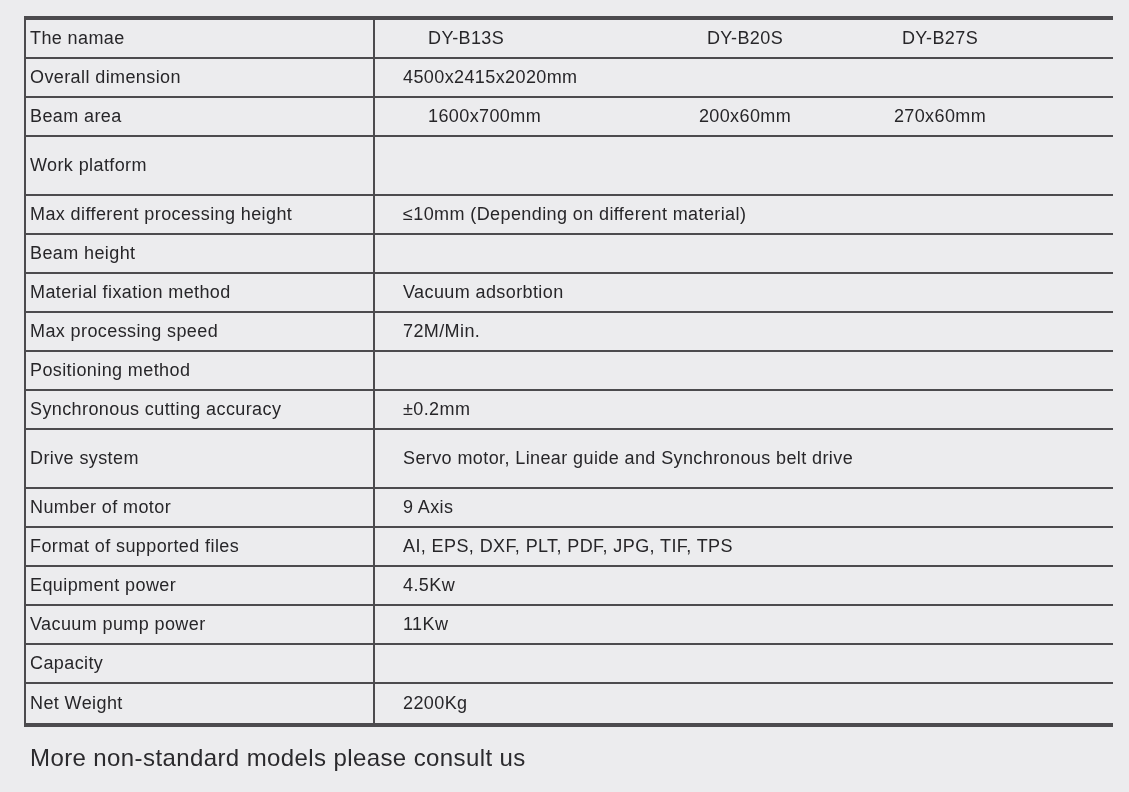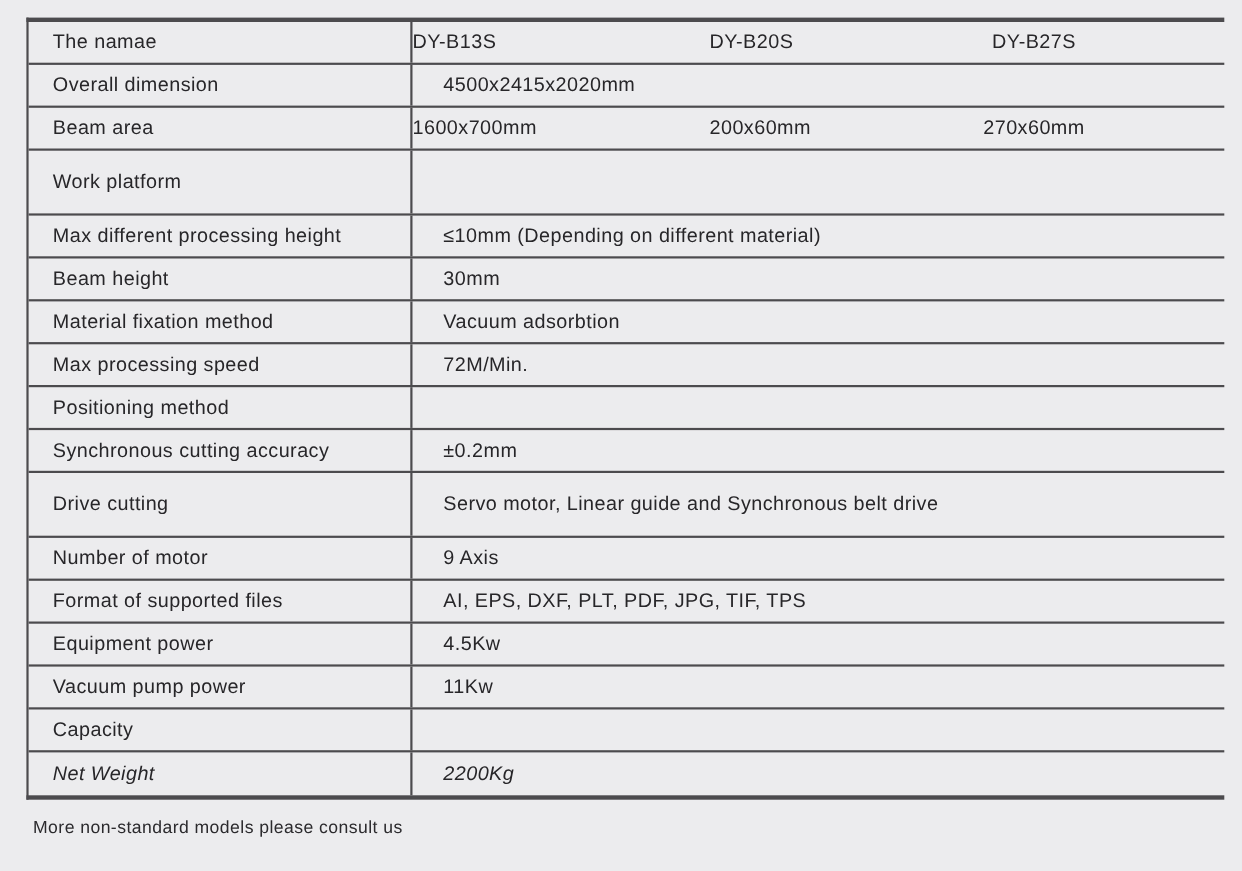--- a/index.html
+++ b/index.html
@@ -20,46 +20,46 @@
     border-left: 2px solid #4c4b4e;
     background: #ececee;
   }
   .row {
     display: flex;
     height: 39px;
     border-bottom: 2px solid #4c4b4e;
     align-items: stretch;
   }
   .row.tall { height: 59px; }
-  .row:last-child { border-bottom: none; font-style: italic; }
+  .row:last-child { border-bottom: none; }
   .label-cell {
     flex: 0 0 349px;
     border-right: 2px solid #4c4b4e;
     display: flex;
     align-items: center;
-    padding-left: 22px;
+    padding-left: 4px;
     font-size: 18px;
     letter-spacing: 0.4px;
   }
   .values {
     flex: 1;
     display: flex;
     align-items: center;
     font-size: 18px;
     letter-spacing: 0.4px;
   }
   .vcell { white-space: nowrap; }
   .vspan  { padding-left: 28px; }
-  .vcol-a { width: 270px; }
-  .vcol-b { width: 200px; text-align: left; }
+  .vcol-a { width: 270px; padding-left: 53px; }
+  .vcol-b { width: 200px; text-align: center; }
   .vcol-c { width: 190px; text-align: center; }
   .footer-note {
     position: absolute;
     left: 30px; top: 744px;
-    font-size: 16px;
+    font-size: 24px;
     letter-spacing: 0.4px;
     color: #2b2a2d;
   }
 </style>
 </head>
 <body>
 
 <div class="spec-table">
   <div class="row header-row">
     <div class="label-cell">
@@ -96,23 +96,20 @@
         <div class="label-cell">
           <span>Max different processing height</span>
         </div>
         <div class="values">
           <div class="vcell vspan">≤10mm (Depending on different material)</div>
         </div>
       </div><div class="row">
         <div class="label-cell">
           <span>Beam height</span>
         </div>
-        <div class="values">
-          <div class="vcell vspan">30mm</div>
-        </div>
       </div><div class="row">
         <div class="label-cell">
           <span>Material fixation method</span>
         </div>
         <div class="values">
           <div class="vcell vspan">Vacuum adsorbtion</div>
         </div>
       </div><div class="row">
         <div class="label-cell">
           <span>Max processing speed</span>
@@ -126,21 +123,21 @@
         </div>
       </div><div class="row">
         <div class="label-cell">
           <span>Synchronous cutting accuracy</span>
         </div>
         <div class="values">
           <div class="vcell vspan">±0.2mm</div>
         </div>
       </div><div class="row tall">
         <div class="label-cell">
-          <span>Drive cutting</span>
+          <span>Drive system</span>
         </div>
         <div class="values">
           <div class="vcell vspan">Servo motor, Linear guide and Synchronous belt drive</div>
         </div>
       </div><div class="row">
         <div class="label-cell">
           <span>Number of motor</span>
         </div>
         <div class="values">
           <div class="vcell vspan">9 Axis</div>

